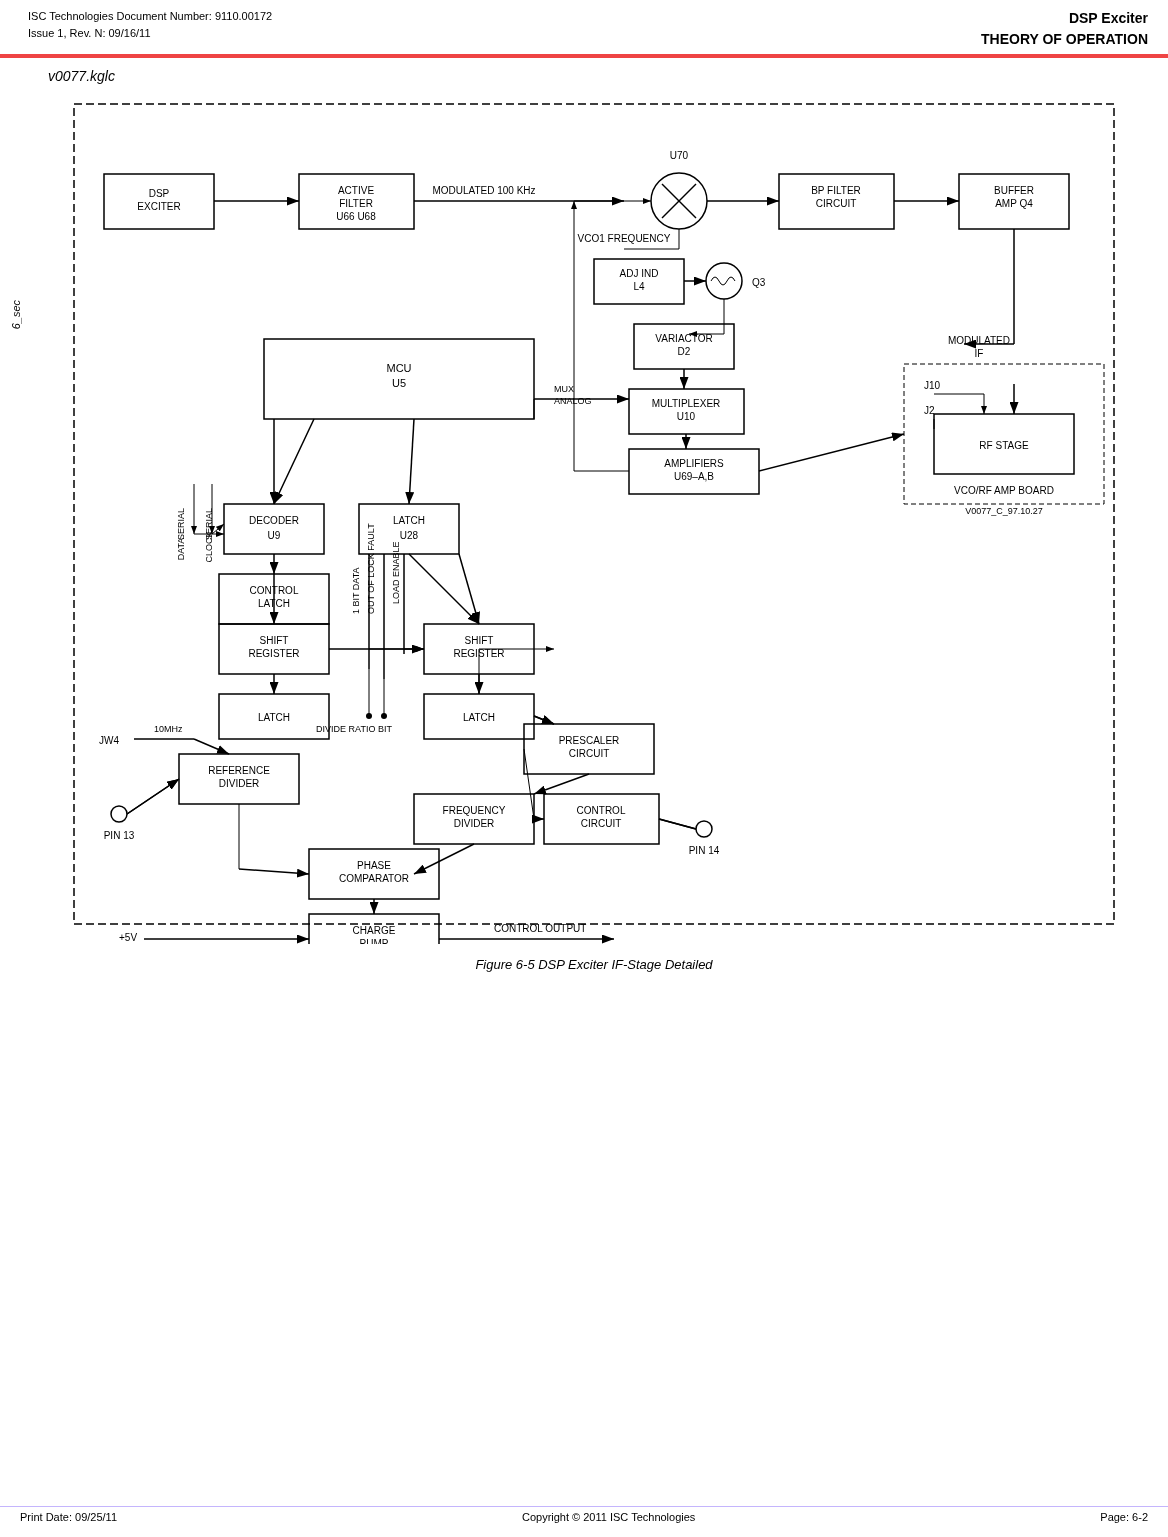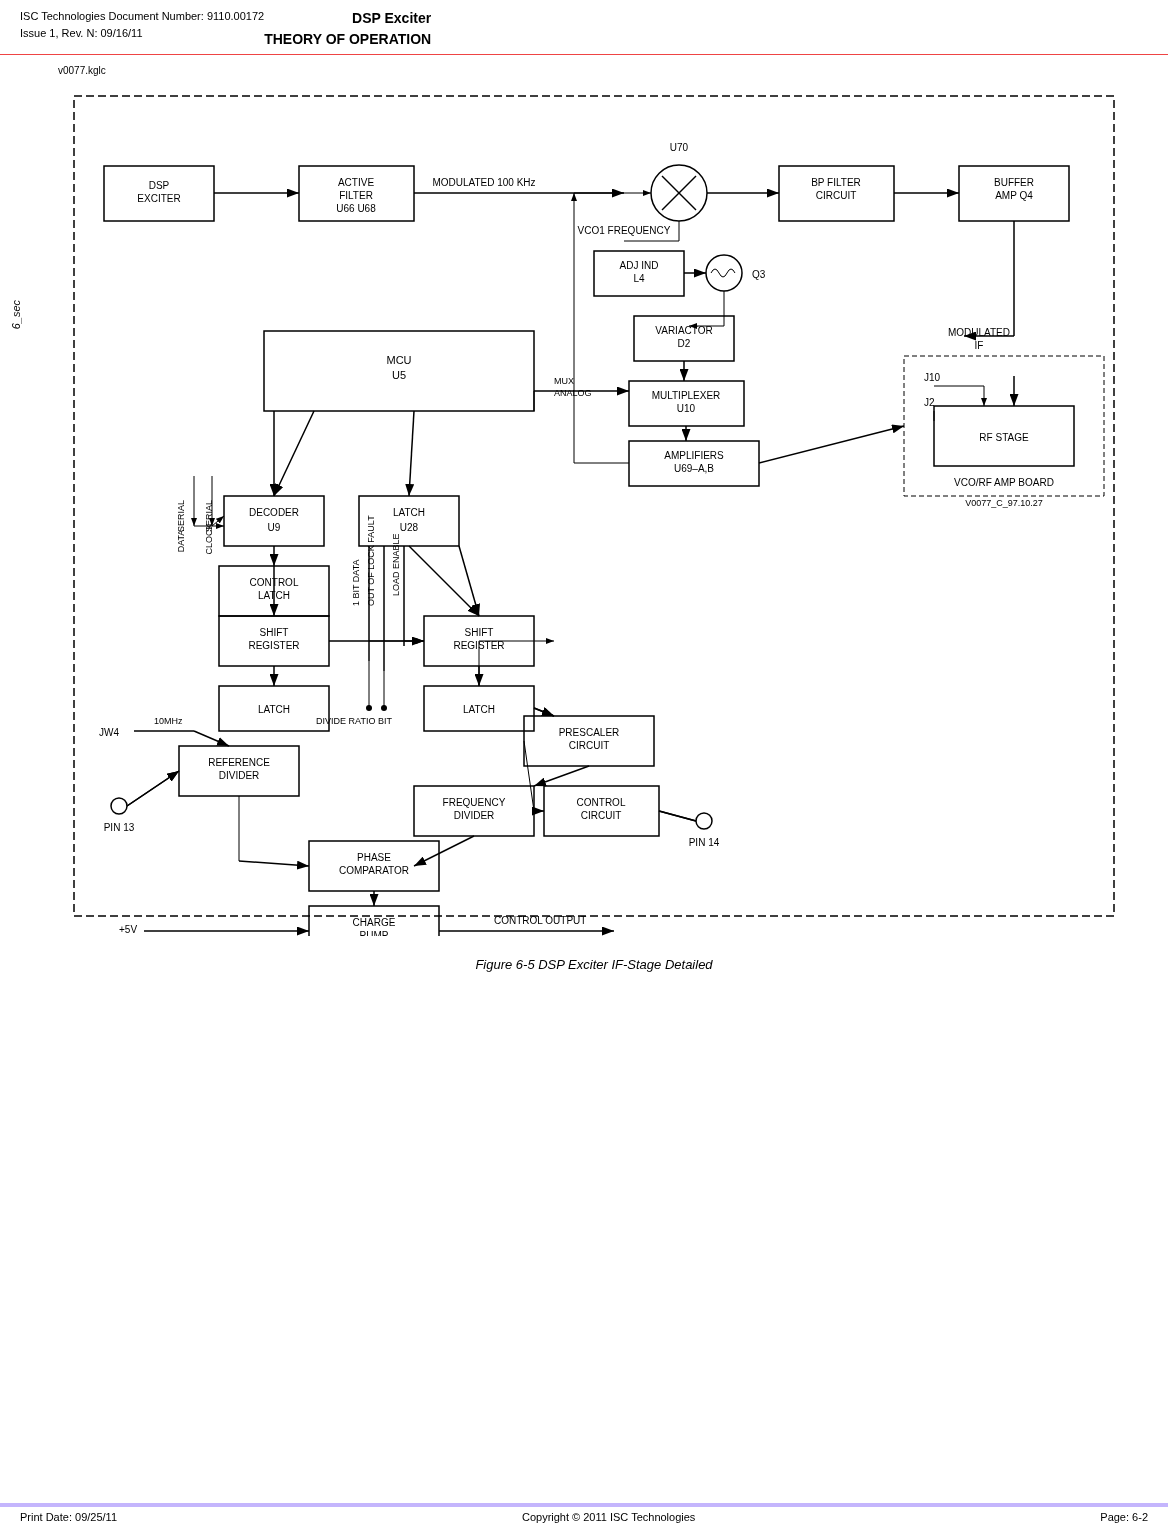--- a/index.html
+++ b/index.html
@@ -9,76 +9,77 @@
       background: #fff;
       font-family: Arial, Helvetica, sans-serif;
       font-size: 12px;
       color: #000;
       position: relative;
     }
 
     
     .page-header {
       display: flex;
-      justify-content: flex-start;
-      padding: 8px 20px 4px 20px;
-      border-bottom: 1px solid #ef4444;
+      justify-content: space-between;
+      padding: 8px 20px 4px 28px;
+      border-bottom: 4px solid #ef4444;
     }
     .header-left { font-size: 11px; line-height: 1.5; }
     .header-right { font-size: 14px; line-height: 1.5; text-align: right; font-weight: bold; }
 
     
     .page-footer {
       position: absolute;
       bottom: 10px;
       left: 0; right: 0;
       display: flex;
       justify-content: space-between;
       padding: 4px 20px;
-      border-top: 4px solid #c4b5fd;
+      border-top: 1px solid #c4b5fd;
       font-size: 11px;
     }
 
     
     .side-label {
       position: absolute;
       left: 10px;
       top: 300px;
       writing-mode: vertical-rl;
       transform: rotate(180deg);
       font-size: 11px;
       font-style: italic;
     }
 
     
     .main-content {
       padding: 10px 20px 60px 40px;
     }
 
     .file-ref {
-      font-size: 10px;
+      font-size: 14px;
       margin-bottom: 5px;
-      margin-left: 18px;
+      margin-left: 8px;
+      font-style: italic;
     }
 
     
     .diagram-container {
       margin: 10px auto;
       width: 1060px;
       position: relative;
     }
 
     .diagram-svg {
       width: 100%;
     }
 
     
     .figure-caption {
       text-align: center;
-      margin-top: 16px;
+      margin-top: 8px;
       font-style: italic;
       font-size: 13px;
       line-height: 1.6;
     }
   </style>
 </head>
 <body>
 
 <div class="page-header">
   <div class="header-left">

